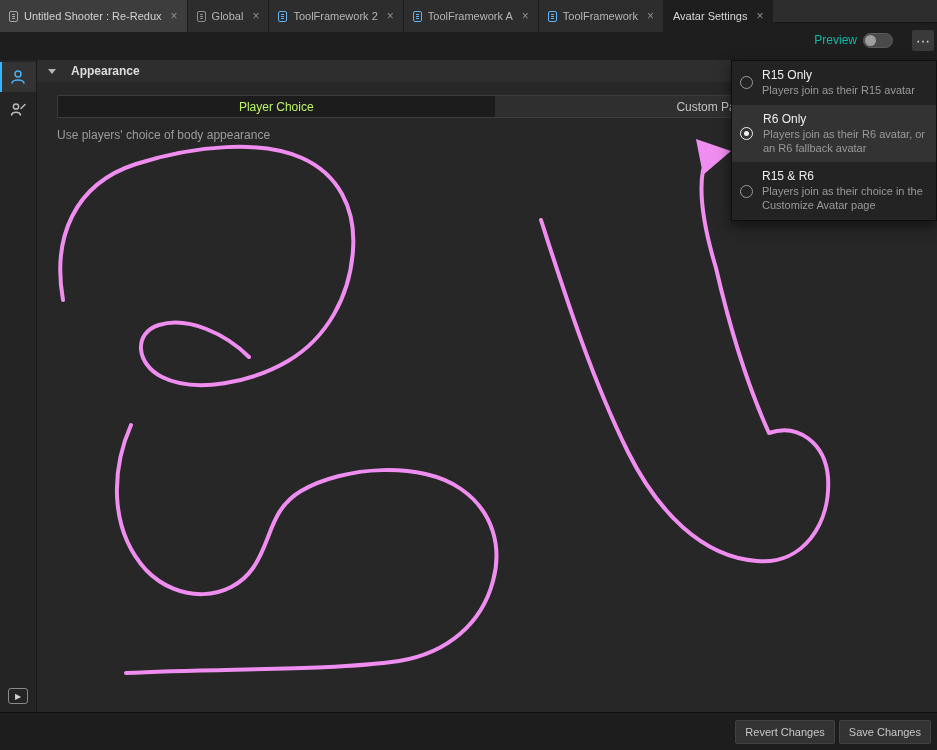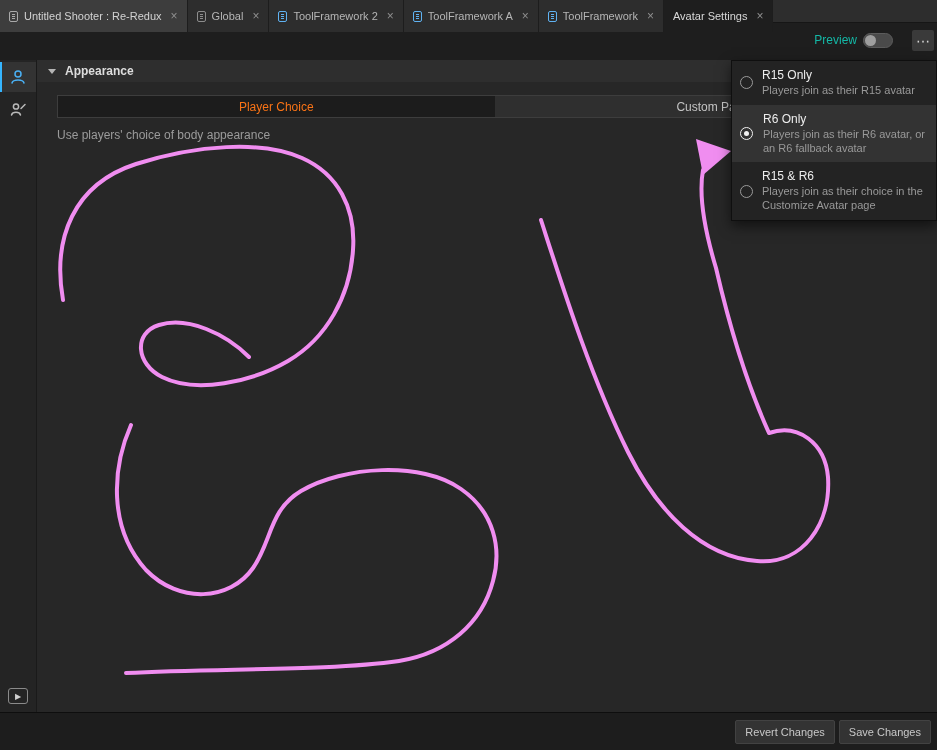--- a/index.html
+++ b/index.html
@@ -69,36 +69,36 @@
   .expand-btn {
     position: absolute; bottom: 8px; left: 8px; width: 20px; height: 16px;
     border: 1px solid #8a8a8a; border-radius: 3px; color: #cfcfcf;
     font-size: 8px; display: flex; align-items: center; justify-content: center;
   }
 
   
   .content { position: absolute; left: 37px; top: 60px; right: 0; bottom: 38px; background: #272727; }
   .section-header {
     height: 22px; background: #2e2e2e; display: flex; align-items: center;
-    gap: 9px; padding: 0 11px;
+    gap: 15px; padding: 0 11px;
   }
   .caret-down {
     width: 0; height: 0; border-left: 4px solid transparent;
     border-right: 4px solid transparent; border-top: 5px solid #b5b5b5;
   }
   .section-title { font-size: 12px; font-weight: bold; color: #dddddd; }
   .segmented {
     position: absolute; left: 20px; right: 5px; top: 35px; height: 23px;
     display: flex; border: 1px solid #3d3d3d; background: #2f2f2f;
   }
   .seg {
     flex: 1; display: flex; align-items: center; justify-content: center;
     font-size: 12px; color: #c4c4c4; overflow: hidden; white-space: nowrap;
   }
-  .seg.selected { background: #1c1c1c; color: #f97316; }
+  .seg.selected { background: #1c1c1c; color: #bef264; }
   .hint { position: absolute; left: 20px; top: 68px; font-size: 12px; color: #9b9b9b; }
 
   
   .annotation { position: absolute; left: 0; top: 0; z-index: 40; pointer-events: none; }
 
   
   .dropdown {
     position: absolute; left: 731px; top: 60px; width: 206px; z-index: 50;
     background: #232323; border: 1px solid #0f0f0f;
     box-shadow: 0 5px 12px rgba(0,0,0,0.55);

